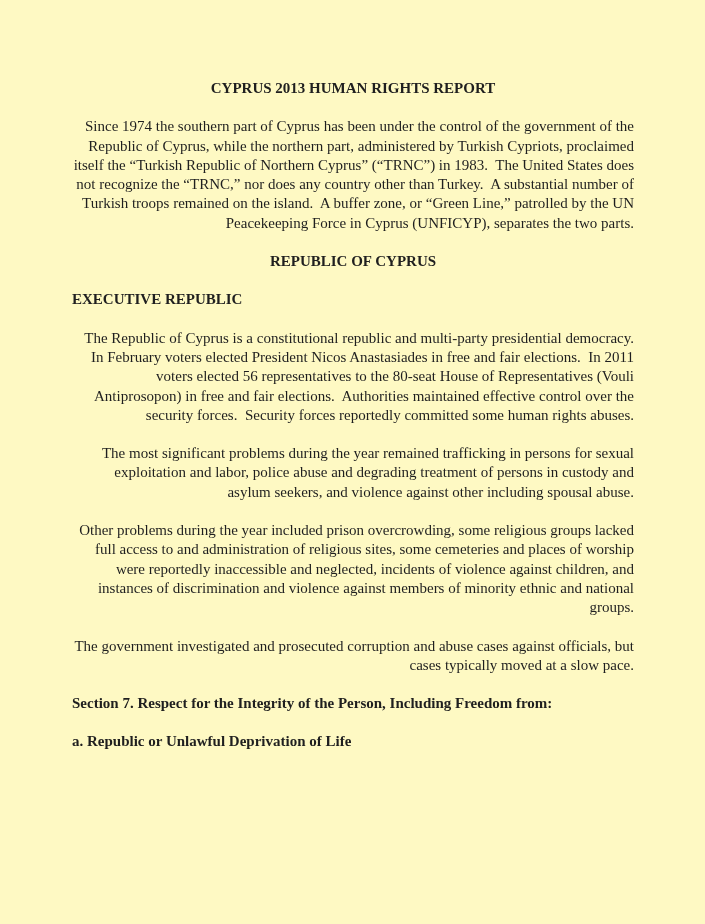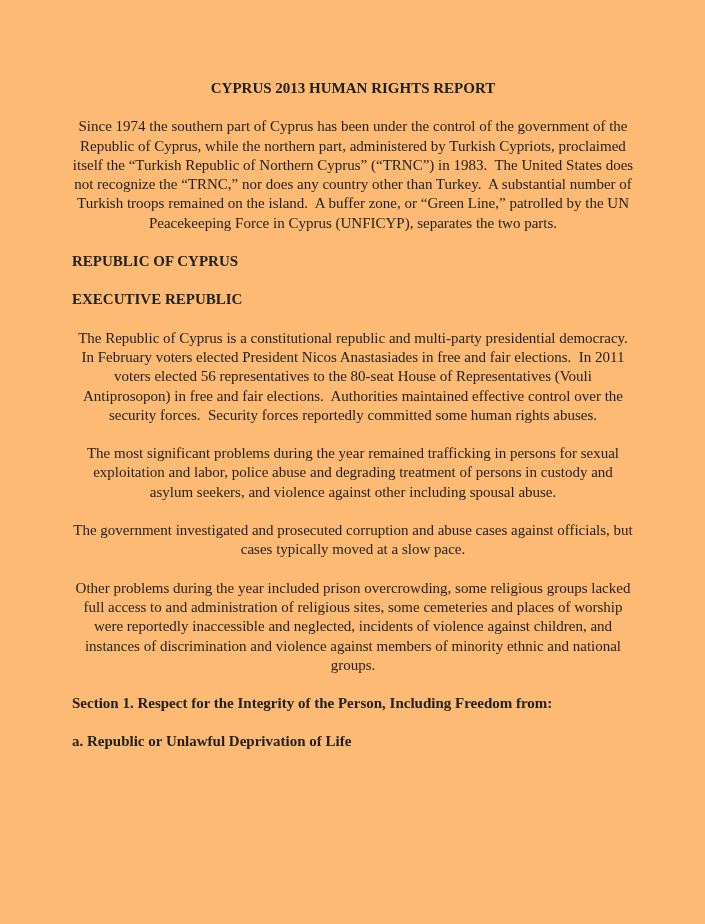--- a/index.html
+++ b/index.html
@@ -12,66 +12,66 @@
     height: 924px;
     overflow: hidden;
     font-family: "Liberation Serif", "DejaVu Serif", serif;
     color: #1f1f1f;
   }
   .page {
     box-sizing: border-box;
     width: 705px;
     height: 924px;
     padding: 79px 71px 0 72px;
-    background: #fdba74;
+    background: #fef9c3;
     font-size: 15px;
     line-height: 19.3px;
   }
   .doc-title {
     margin: 0;
     font-size: 15px;
     line-height: 19.3px;
     font-weight: bold;
     text-align: center;
     white-space: pre-wrap;
   }
   .para {
     margin: 19px 0 0 0;
     white-space: pre-wrap;
-    text-align: center;
+    text-align: right;
   }
   .heading {
     margin: 19px 0 0 0;
     font-size: 15px;
     line-height: 19.3px;
     font-weight: bold;
     white-space: pre-wrap;
   }
   .heading.centered {
-    text-align: left;
+    text-align: center;
   }
 </style>
 </head>
 <body>
 
 <div class="page">
 
   <h1 class="doc-title">CYPRUS 2013 HUMAN RIGHTS REPORT</h1>
 
   <p class="para">Since 1974 the southern part of Cyprus has been under the control of the government of the Republic of Cyprus, while the northern part, administered by Turkish Cypriots, proclaimed itself the “Turkish Republic of Northern Cyprus” (“TRNC”) in 1983.  The United States does not recognize the “TRNC,” nor does any country other than Turkey.  A substantial number of Turkish troops remained on the island.  A buffer zone, or “Green Line,” patrolled by the UN Peacekeeping Force in Cyprus (UNFICYP), separates the two parts.</p>
 
   <h2 class="heading centered">REPUBLIC OF CYPRUS</h2>
 
   <h2 class="heading">EXECUTIVE REPUBLIC</h2>
 
   <p class="para">The Republic of Cyprus is a constitutional republic and multi-party presidential democracy.  In February voters elected President Nicos Anastasiades in free and fair elections.  In 2011 voters elected 56 representatives to the 80-seat House of Representatives (Vouli Antiprosopon) in free and fair elections.  Authorities maintained effective control over the security forces.  Security forces reportedly committed some human rights abuses.</p>
 
   <p class="para">The most significant problems during the year remained trafficking in persons for sexual exploitation and labor, police abuse and degrading treatment of persons in custody and asylum seekers, and violence against other including spousal abuse.</p>
 
+  <p class="para">Other problems during the year included prison overcrowding, some religious groups lacked full access to and administration of religious sites, some cemeteries and places of worship were reportedly inaccessible and neglected, incidents of violence against children, and instances of discrimination and violence against members of minority ethnic and national groups.</p>
+
   <p class="para">The government investigated and prosecuted corruption and abuse cases against officials, but cases typically moved at a slow pace.</p>
 
-  <p class="para">Other problems during the year included prison overcrowding, some religious groups lacked full access to and administration of religious sites, some cemeteries and places of worship were reportedly inaccessible and neglected, incidents of violence against children, and instances of discrimination and violence against members of minority ethnic and national groups.</p>
-
-  <h2 class="heading">Section 1. Respect for the Integrity of the Person, Including Freedom from:</h2>
+  <h2 class="heading">Section 7. Respect for the Integrity of the Person, Including Freedom from:</h2>
 
   <h2 class="heading">a. Republic or Unlawful Deprivation of Life</h2>
 
 </div>
 
 </body></html>

